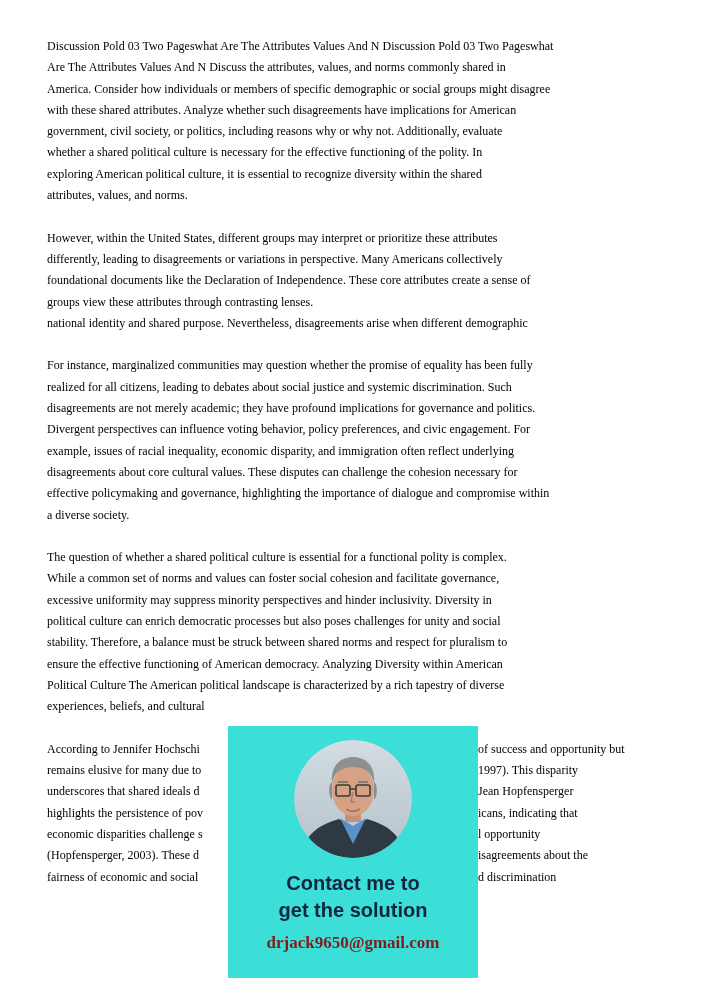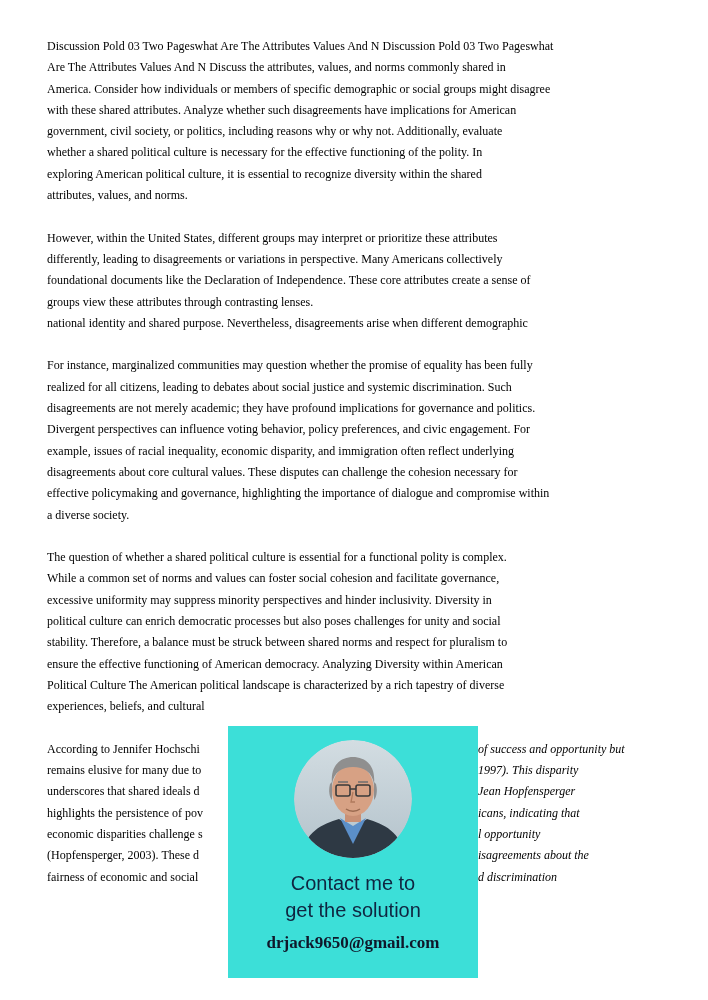--- a/index.html
+++ b/index.html
@@ -16,21 +16,21 @@
     position: absolute;
     left: 47px;
     top: 36px;
     width: 622px;
     font-size: 12px;
     line-height: 21.3px;
   }
   .para { margin: 0 0 21.3px 0; }
   .line { height: 21.3px; white-space: nowrap; }
   .frag-line { position: relative; height: 21.3px; white-space: nowrap; }
-  .frag-right { position: absolute; left: 431px; top: 0; white-space: nowrap; font-style: italic; }
+  .frag-right { position: absolute; left: 431px; top: 0; white-space: nowrap; }
   .card {
     position: absolute;
     left: 228px;
     top: 726px;
     width: 250px;
     height: 252px;
     background: #3cdfd8;
     text-align: center;
     box-sizing: border-box;
   }
@@ -38,31 +38,31 @@
     width: 118px;
     height: 118px;
     border-radius: 50%;
     overflow: hidden;
     margin: 14px auto 0 auto;
     display: block;
   }
   .avatar-wrap svg { display: block; }
   .card-heading {
     font-family: "Liberation Sans", sans-serif;
-    font-weight: 400;
+    font-weight: 700;
     font-size: 20px;
     line-height: 27px;
     color: #0f2540;
     margin-top: 12px;
   }
   .card-email {
     font-family: "Liberation Serif", serif;
     font-weight: 700;
     font-size: 17px;
-    color: #0f172a;
+    color: #7f1d1d;
     margin-top: 9px;
   }
 </style>
 </head>
 <body>
 
 <div class="doc">
     <div class="para">
       <div class="line">Discussion Pold 03 Two Pageswhat Are The Attributes Values And N Discussion Pold 03 Two Pageswhat</div>
       <div class="line">Are The Attributes Values And N Discuss the attributes, values, and norms commonly shared in</div>

